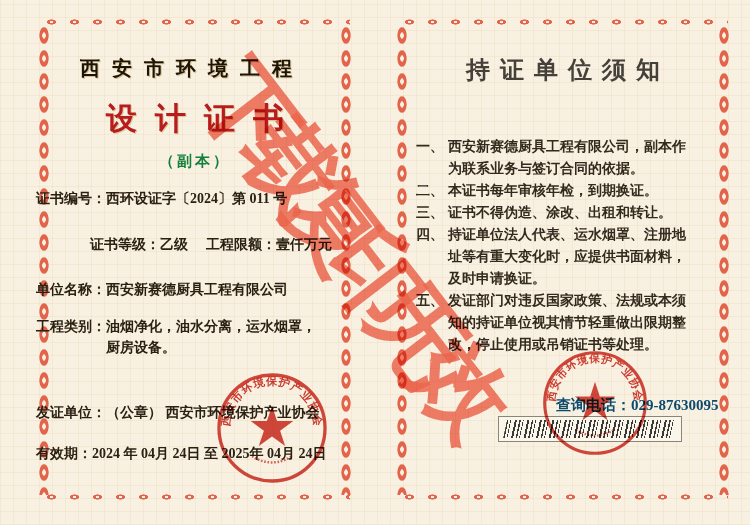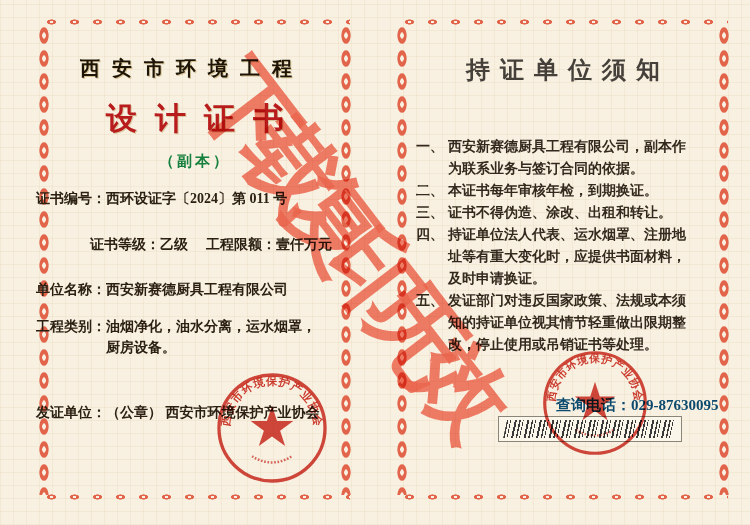--- a/index.html
+++ b/index.html
@@ -102,20 +102,23 @@
 
   <div class="row" style="top:388px;">
     <span class="lbl">发证单位：</span><span>（公章） 西安市环境保护产业协会</span>
   </div>
 
   <div class="row row-flex" style="top:302px;">
     <span class="lbl">工程类别：</span>
     <span><span>油烟净化，油水分离，运水烟罩，</span><br><span>厨房设备。</span></span>
   </div>
 
+  <div class="row" style="top:429px;">
+    <span class="lbl">有效期：</span><span>2024 年 04月 24日 至 2025年 04月 24日</span>
+  </div>
 
   <svg class="stamp stamp-left" viewBox="0 0 140 140">
     <circle cx="70" cy="70" r="64" fill="none" stroke="rgba(204,42,30,0.85)" stroke-width="4"></circle>
     <path id="sealArcA" d="M 22 86 A 51 51 0 1 1 118 86" fill="none"></path>
     <text font-size="13.5" font-weight="bold" fill="rgba(204,42,30,0.9)" letter-spacing="1">
       <textPath href="#sealArcA" startOffset="50%" text-anchor="middle">西安市环境保护产业协会</textPath>
     </text>
     <polygon points="70,43 76.1,61.7 95.7,61.7 79.8,73.2 85.9,91.8 70,80.3 54.1,91.8 60.2,73.2 44.3,61.7 63.9,61.7" fill="rgba(204,42,30,0.85)"></polygon>
     <path d="M 46 104 A 42 42 0 0 0 94 104" fill="none" stroke="rgba(204,42,30,0.7)" stroke-width="3" stroke-dasharray="2 2"></path>
   </svg>

